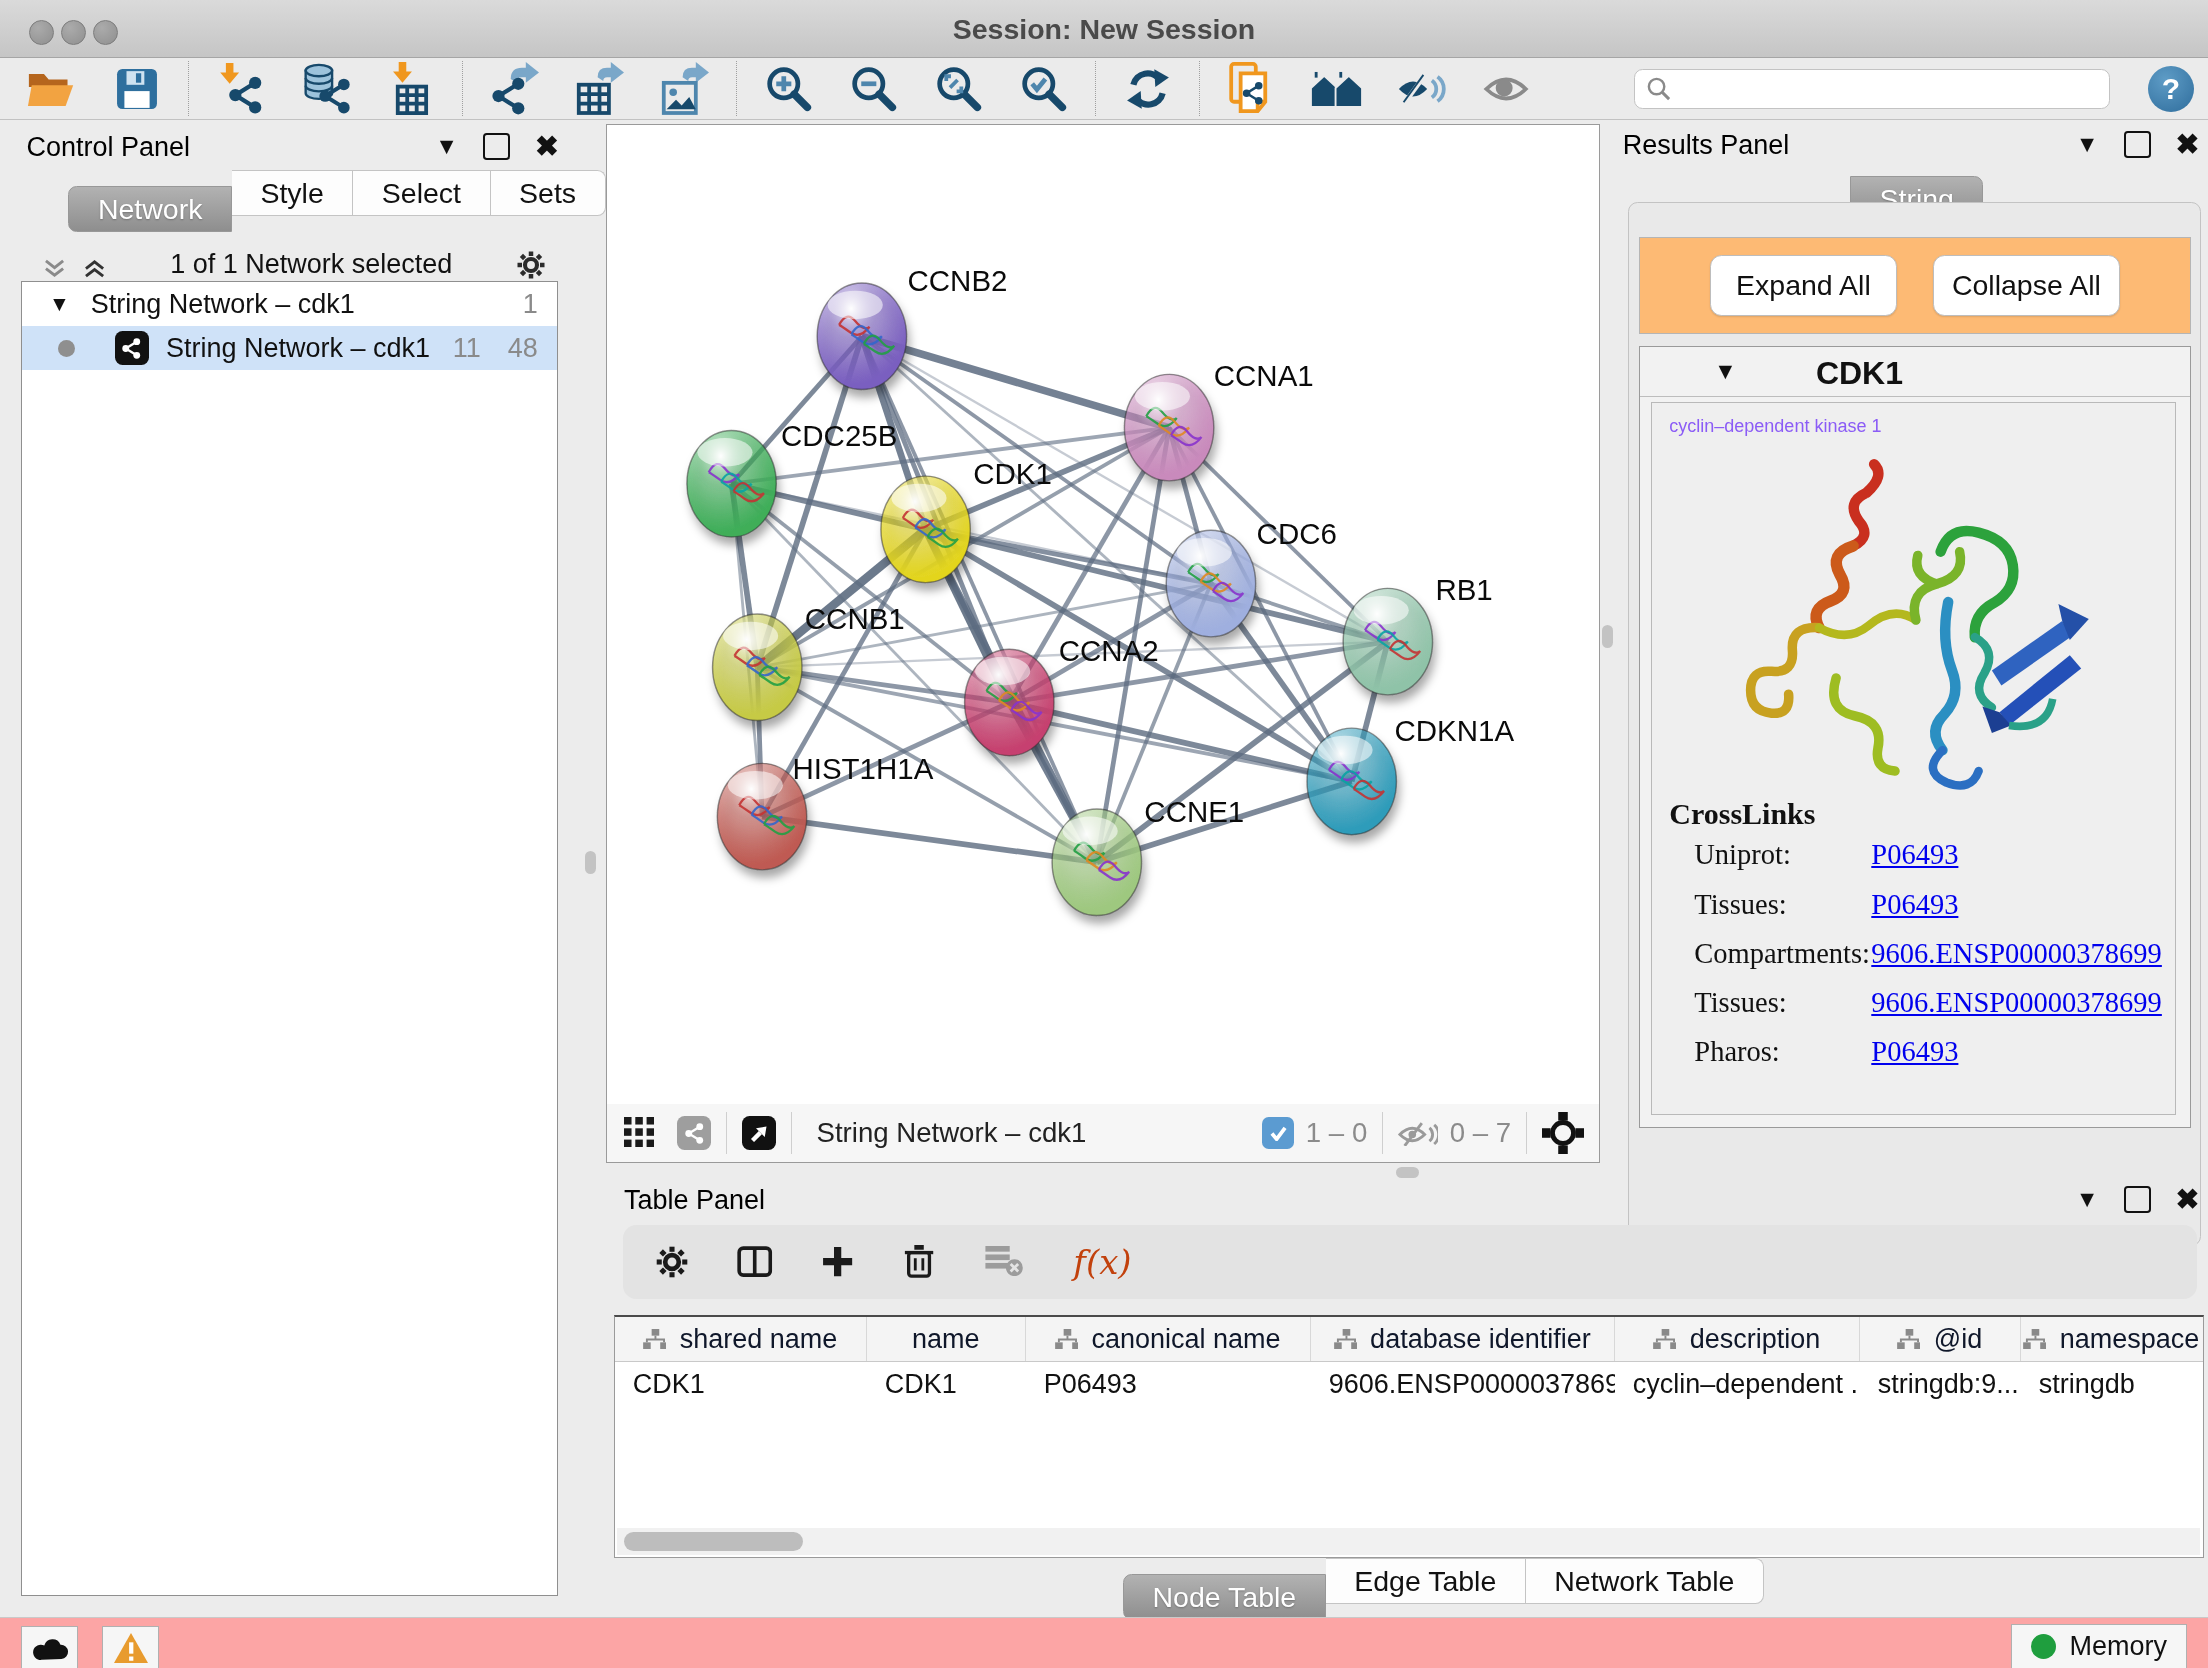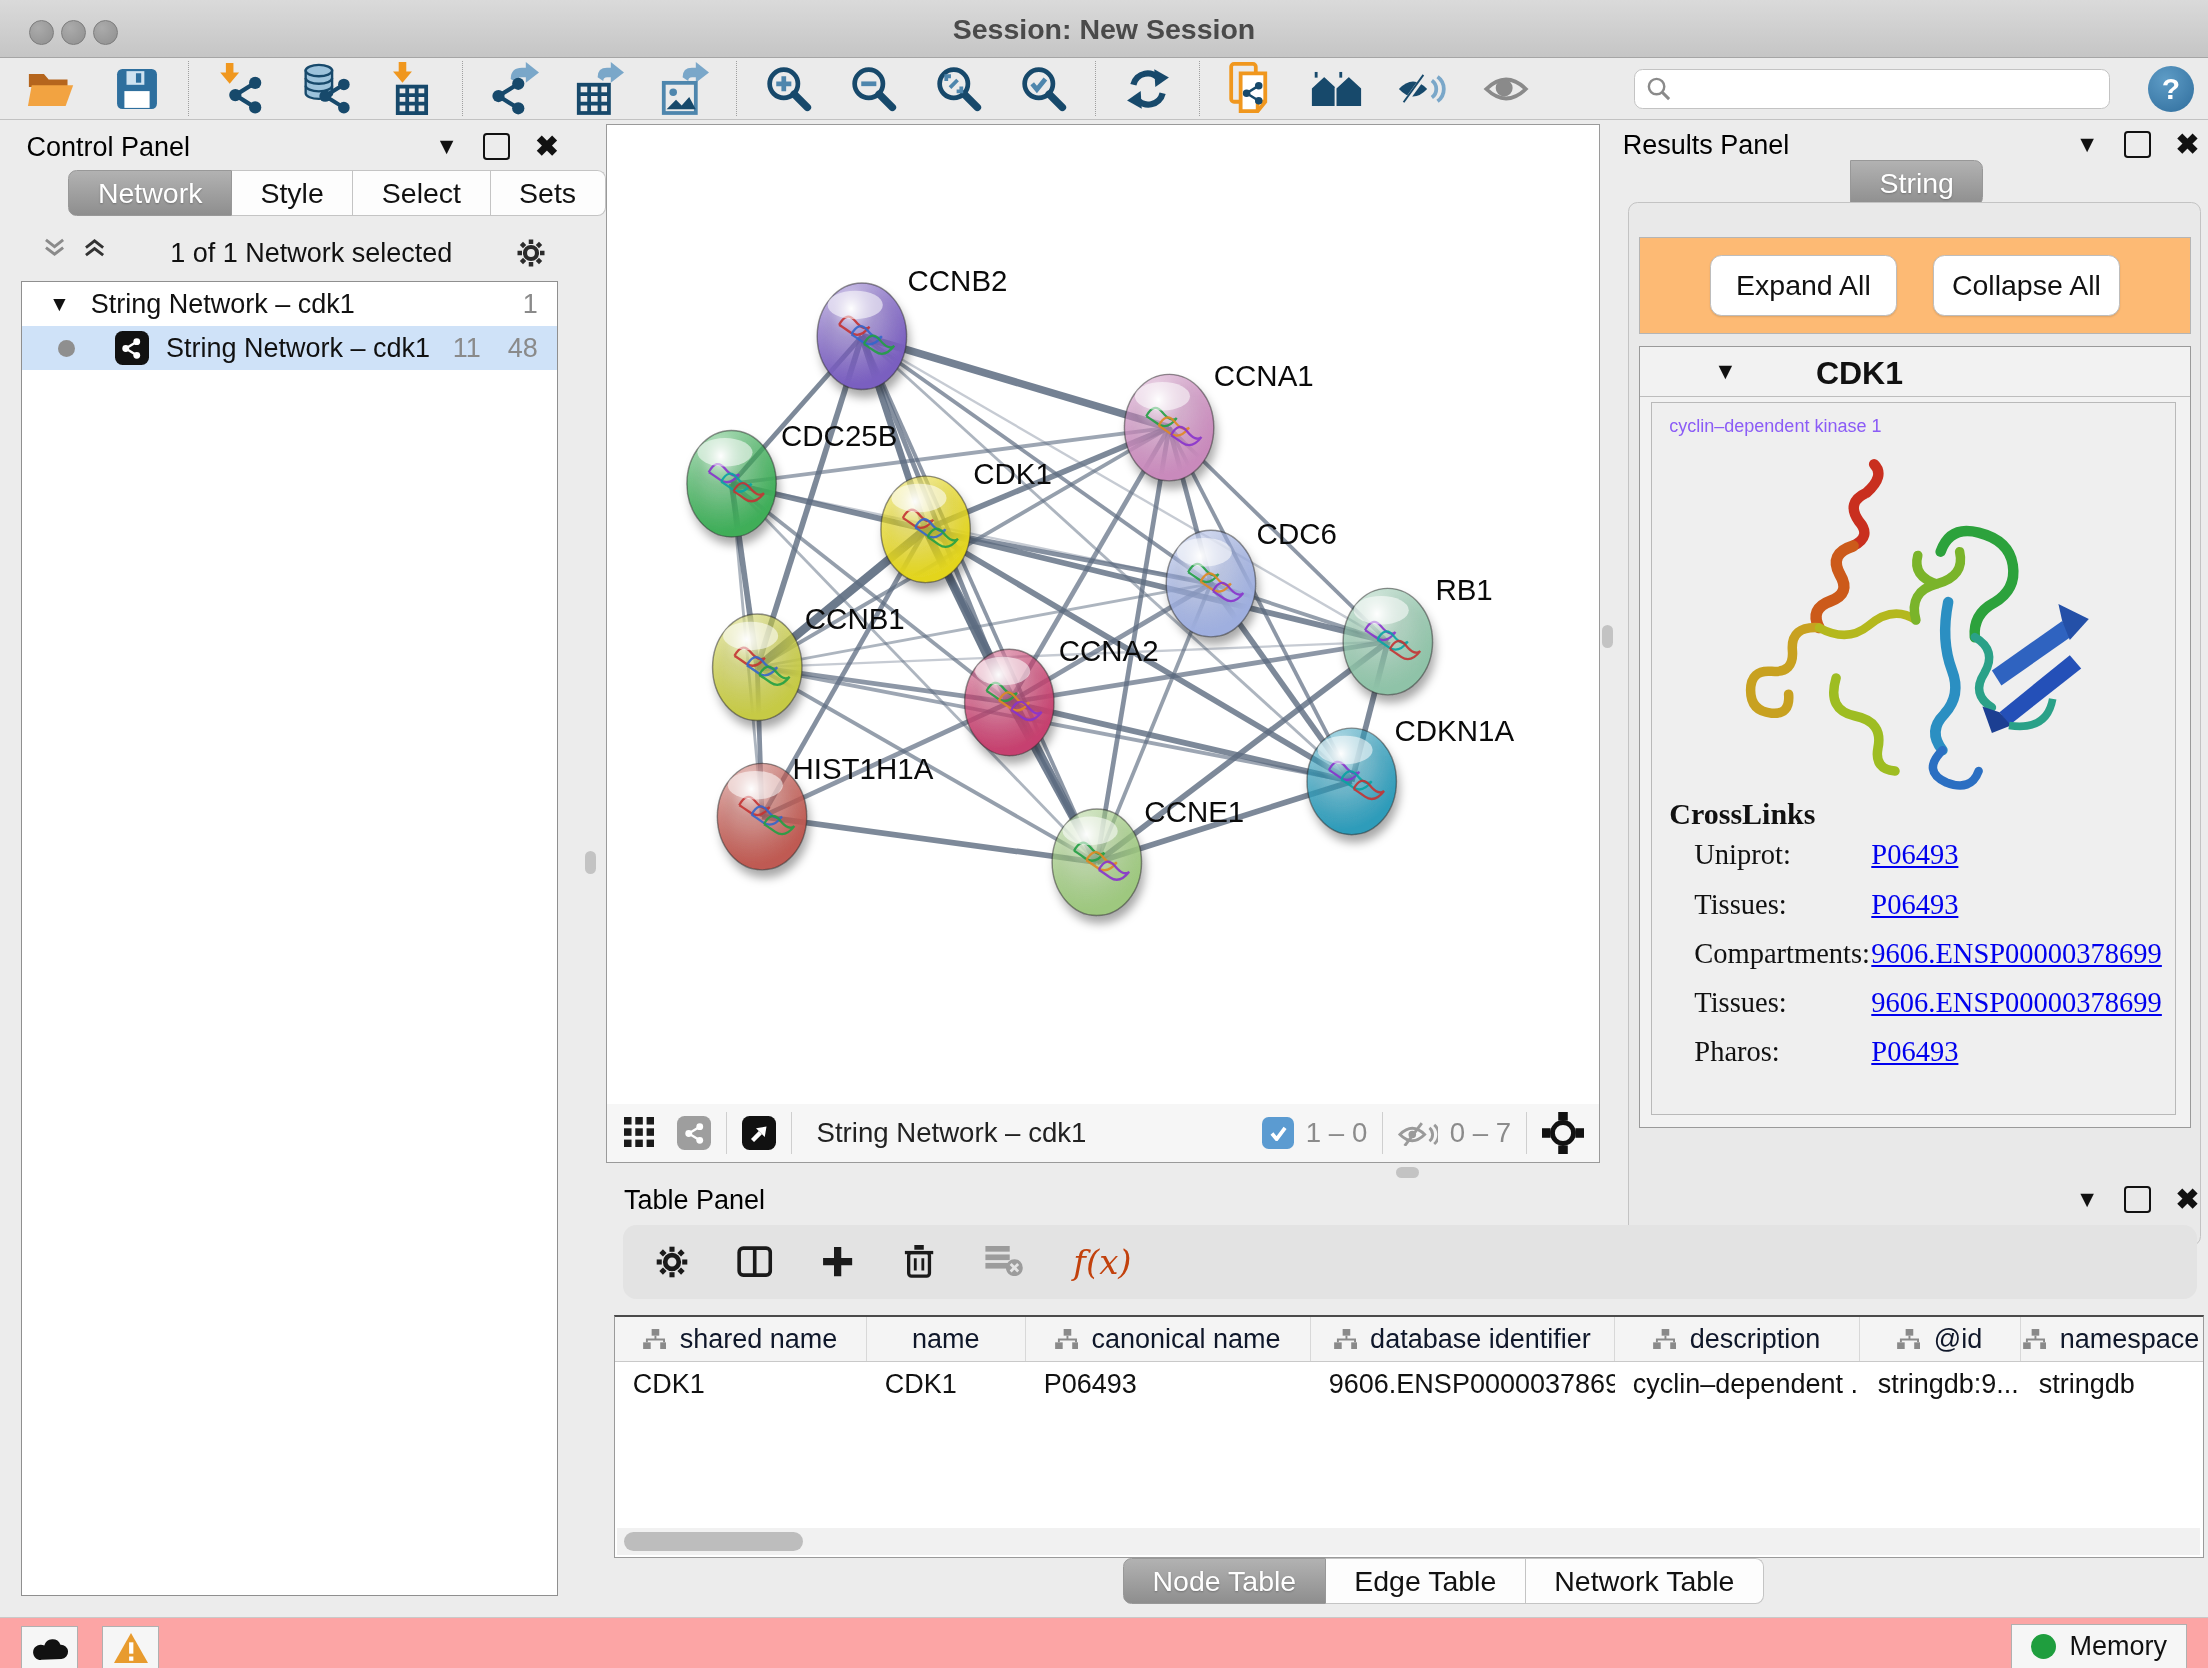--- a/index.html
+++ b/index.html
@@ -36,27 +36,27 @@
   .ph-tri{font-size:23px;color:#111;}
   .ph-box{width:23px;height:23px;border:2.9px solid #111;border-radius:3.8px;}
   .ph-x{font-size:28.5px;font-weight:bold;color:#111;}
 
   .seg{display:flex;}
   .seg .tab{padding:0 28.5px;height:44px;line-height:44px;font-size:28.5px;background:#fdfdfd;
     border:1px solid #c4c4c4;border-left:none;color:#111;}
   .seg .tab:first-child{border-left:1px solid #c4c4c4;border-radius:8.6px 0 0 8.6px;}
   .seg .tab:last-child{border-radius:0 8.6px 8.6px 0;}
   .seg .tab.active{background:linear-gradient(#b2b2b2,#8e8e8e);color:#fff;border-color:#989898;
-    text-shadow:0 1px 1.9px rgba(0,0,0,.25);}
+    text-shadow:0 1px 1.9px rgba(0,0,0,.25);margin-top:16px;}
 
   
   #control-panel{left:11.4px;top:126px;width:557px;height:1470px;}
   .cp-tabs{position:absolute;left:57px;top:44px;}
   .tree-toolbar{position:absolute;left:9.5px;top:112px;width:538px;height:42px;
-    display:flex;align-items:flex-start;font-size:27px;}
+    display:flex;align-items:flex-end;font-size:27px;}
   .tree-box{position:absolute;left:9.5px;top:155px;width:535px;height:1313px;background:#fff;
     border:1.9px solid #8f8f8f;font-size:27px;}
   .tree-row{position:relative;height:44px;display:flex;align-items:center;}
   .tree-row.selected{background:#cfe2f8;}
   .tree-count{color:#8a8a8a;}
   .share-badge{width:34px;height:34px;border-radius:7.6px;background:#111;color:#fff;
     display:flex;align-items:center;justify-content:center;}
   .share-badge.gray{background:#9e9e9e;}
 
   

